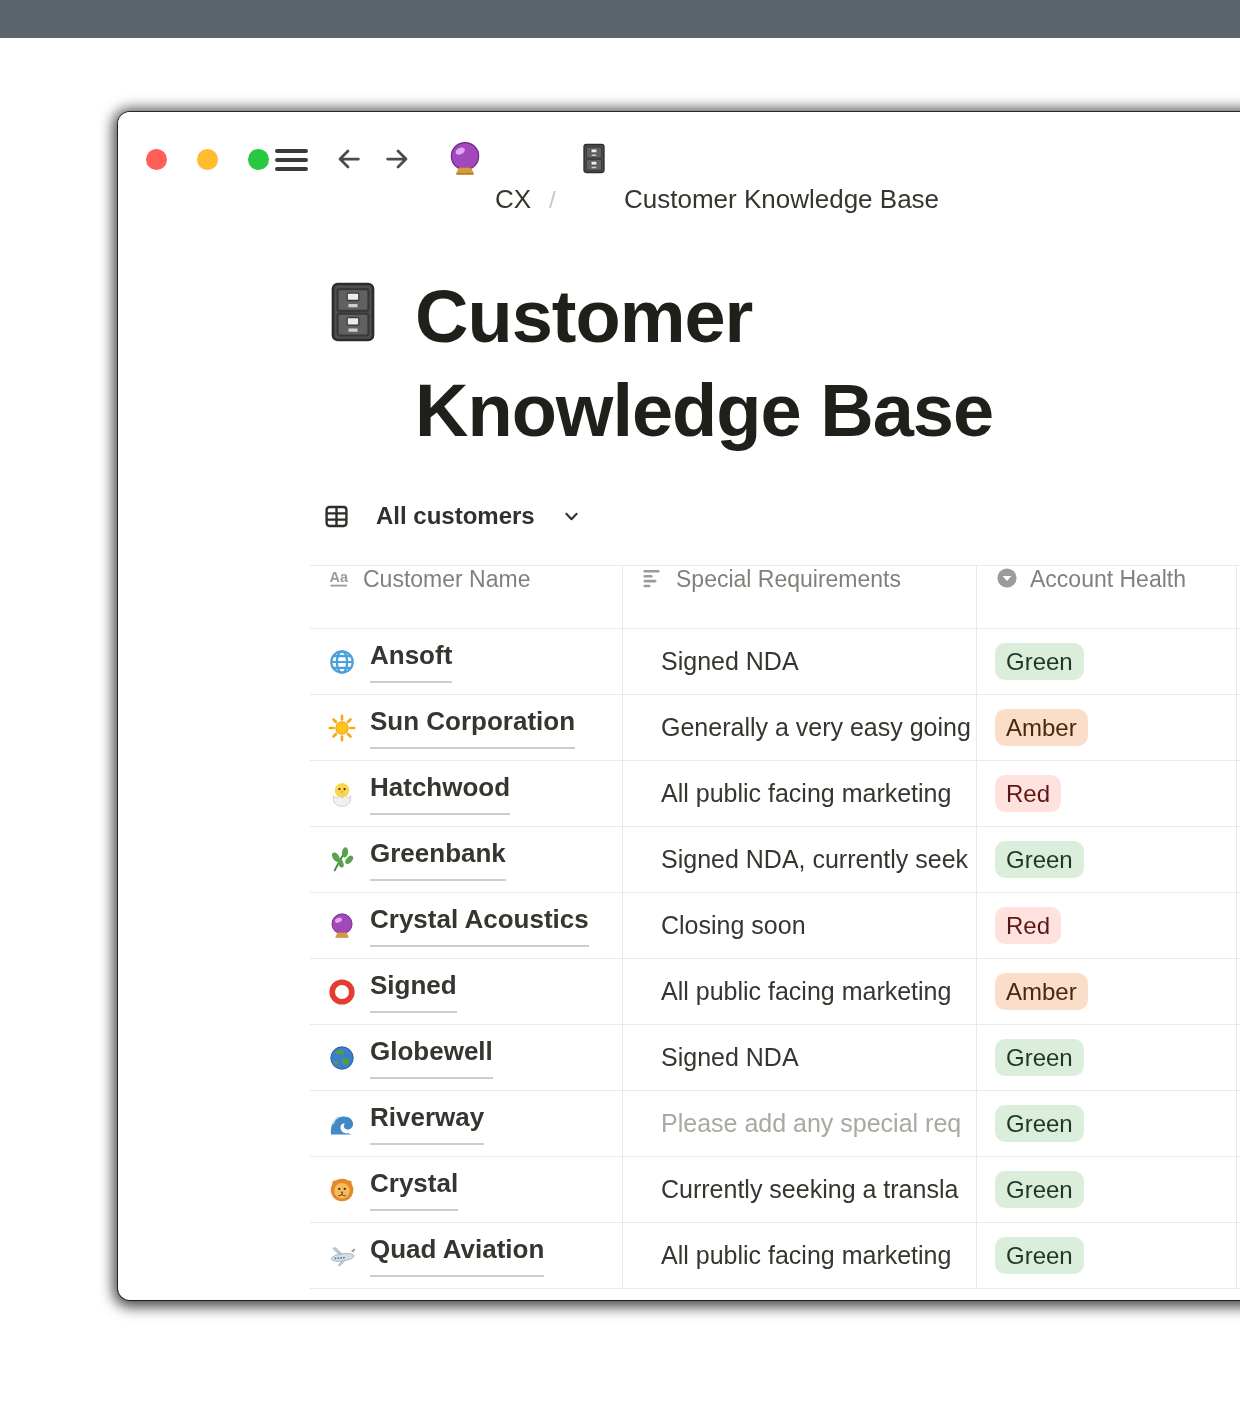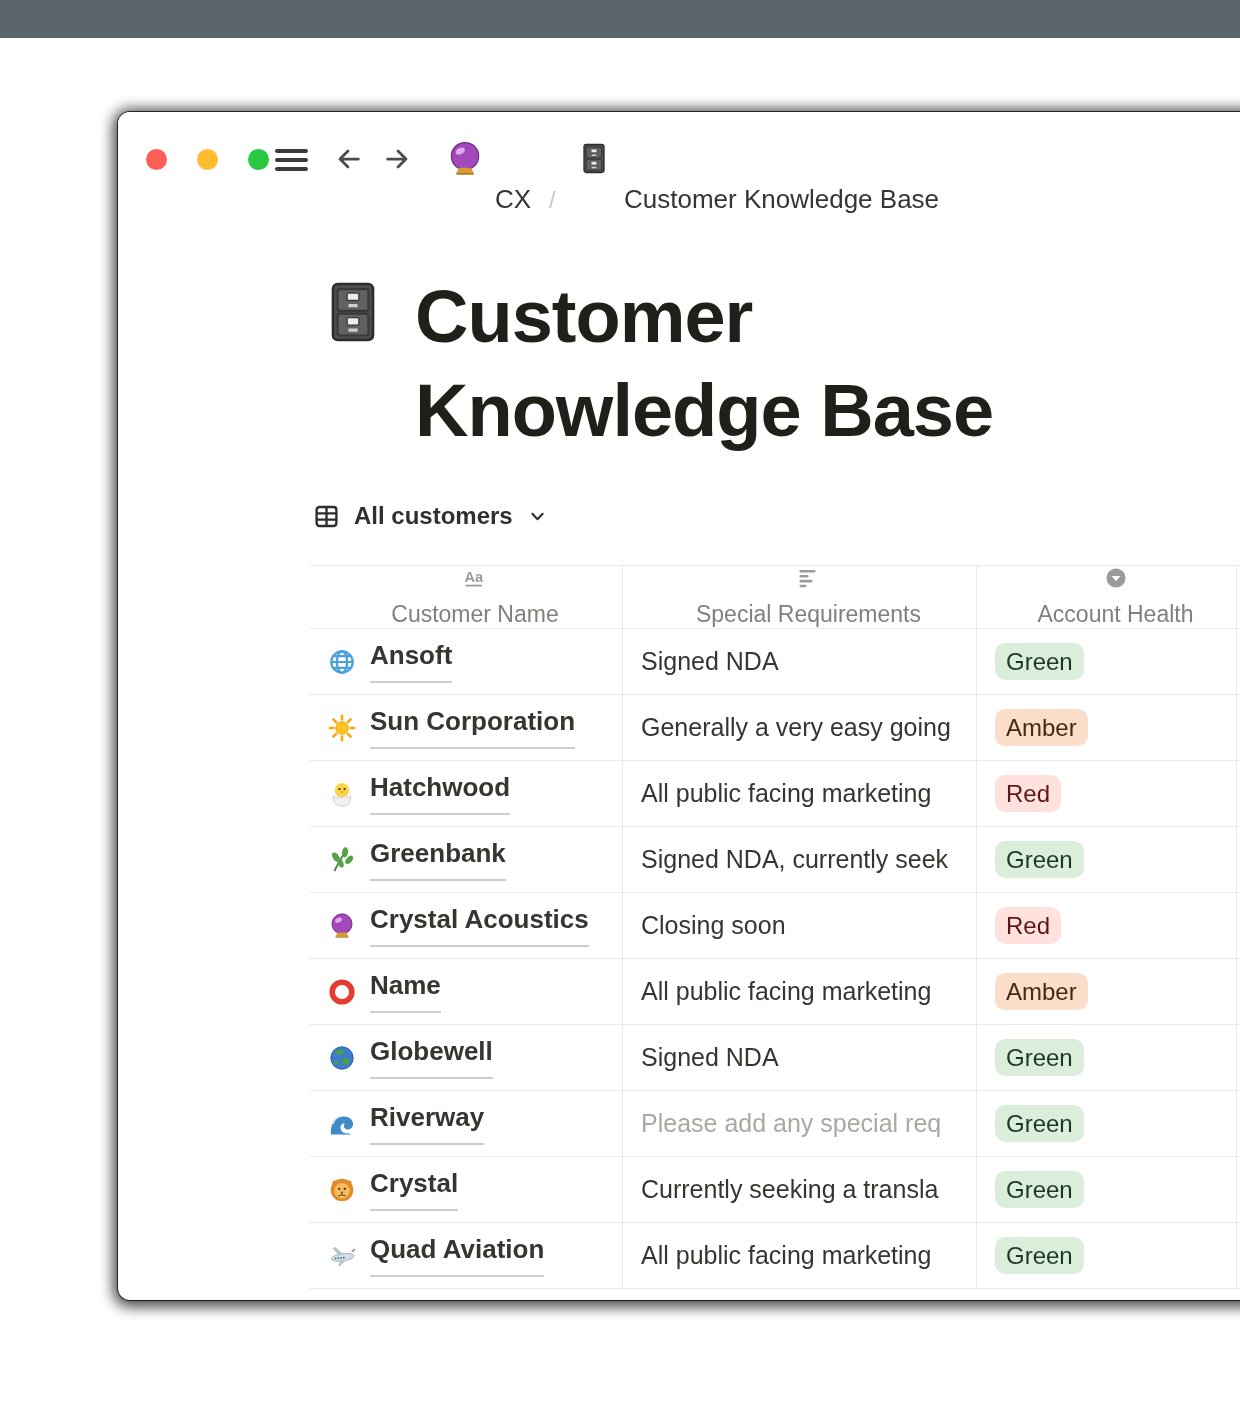--- a/index.html
+++ b/index.html
@@ -34,42 +34,42 @@
   .bc-page { left:506px; }
 
   
   .page-icon { position:absolute; left:203px; top:163px; width:64px; height:74px; }
   .page-title {
     position:absolute; left:297px; top:158px; width:660px;
     font-size:74px; line-height:94px; font-weight:700; letter-spacing:-1px; color:#211f1a;
   }
 
   
-  .view-row { position:absolute; left:195px; top:390px; display:flex; align-items:center; gap:14px; cursor:pointer;justify-content:flex-end; }
+  .view-row { position:absolute; left:205px; top:390px; display:flex; align-items:center; gap:26px; cursor:pointer;justify-content:flex-end; }
   .view-icon { width:27px; height:27px; }
   .view-label { font-size:24px; font-weight:700; color:#32302c; }
   .view-chevron { width:19px; height:19px; margin-left:1px; }
 
   
   .table { position:absolute; left:192px; top:453px; right:0; }
   .thead { display:flex; height:64px; border-top:1px solid #e9e9e7; border-bottom:1px solid #e9e9e7; }
-  .th { display:flex; align-items:center; gap:11px; padding-left:18px; color:#82807b; font-size:23px; white-space:nowrap; overflow:hidden;flex-direction:column; }
+  .th { display:flex; gap:11px; padding-left:18px; color:#82807b; font-size:23px; white-space:nowrap; overflow:hidden; }
   .th-icon { width:24px; height:24px; flex:none; }
   .c1 { width:313px; border-right:1px solid #e9e9e7; }
   .c2 { width:354px; border-right:1px solid #e9e9e7; }
   .c3 { width:260px; border-right:1px solid #e9e9e7; }
   .c4 { flex:1; }
   .tr { display:flex; height:66px; border-bottom:1px solid #e9e9e7; }
   .td { display:flex; align-items:center; padding-left:18px; overflow:hidden; white-space:nowrap; }
   .row-icon { width:28px; height:28px; flex:none; margin-right:14px; }
   .name-link {
     font-size:26px; font-weight:600; color:#37352f; cursor:pointer;
     border-bottom:2px solid #cfcdc7; padding-bottom:10px;
   }
-  .req { font-size:25px; color:#37352f; }
+  .req { font-size:25px; color:#37352f;margin-left:20px; }
   .req.placeholder { color:#aba8a2; }
   .badge { font-size:24px; line-height:1.32; padding:3px 11px; border-radius:10px; }
   svg { display:block; width:100%; height:100%; }
 </style>
 </head>
 <body>
 
 <div class="top-band"></div>
 
 <div class="window">
@@ -294,21 +294,21 @@
     <div class="td c4"></div>
   </div>
 
   <div class="tr">
     <div class="td c1">
       <span class="row-icon">
               <svg viewBox="0 0 24 24">
                 <circle cx="12" cy="12" r="8.4" fill="none" stroke="#e53b30" stroke-width="4.8"></circle>
               </svg>
             </span>
-      <span class="name-link">Name</span>
+      <span class="name-link">Signed</span>
     </div>
     <div class="td c2">
       <span class="req">All public facing marketing</span>
     </div>
     <div class="td c3">
       <span class="badge" style="background: rgb(250, 222, 201); color: rgb(73, 41, 14);">Amber</span>
     </div>
     <div class="td c4"></div>
   </div>
 

